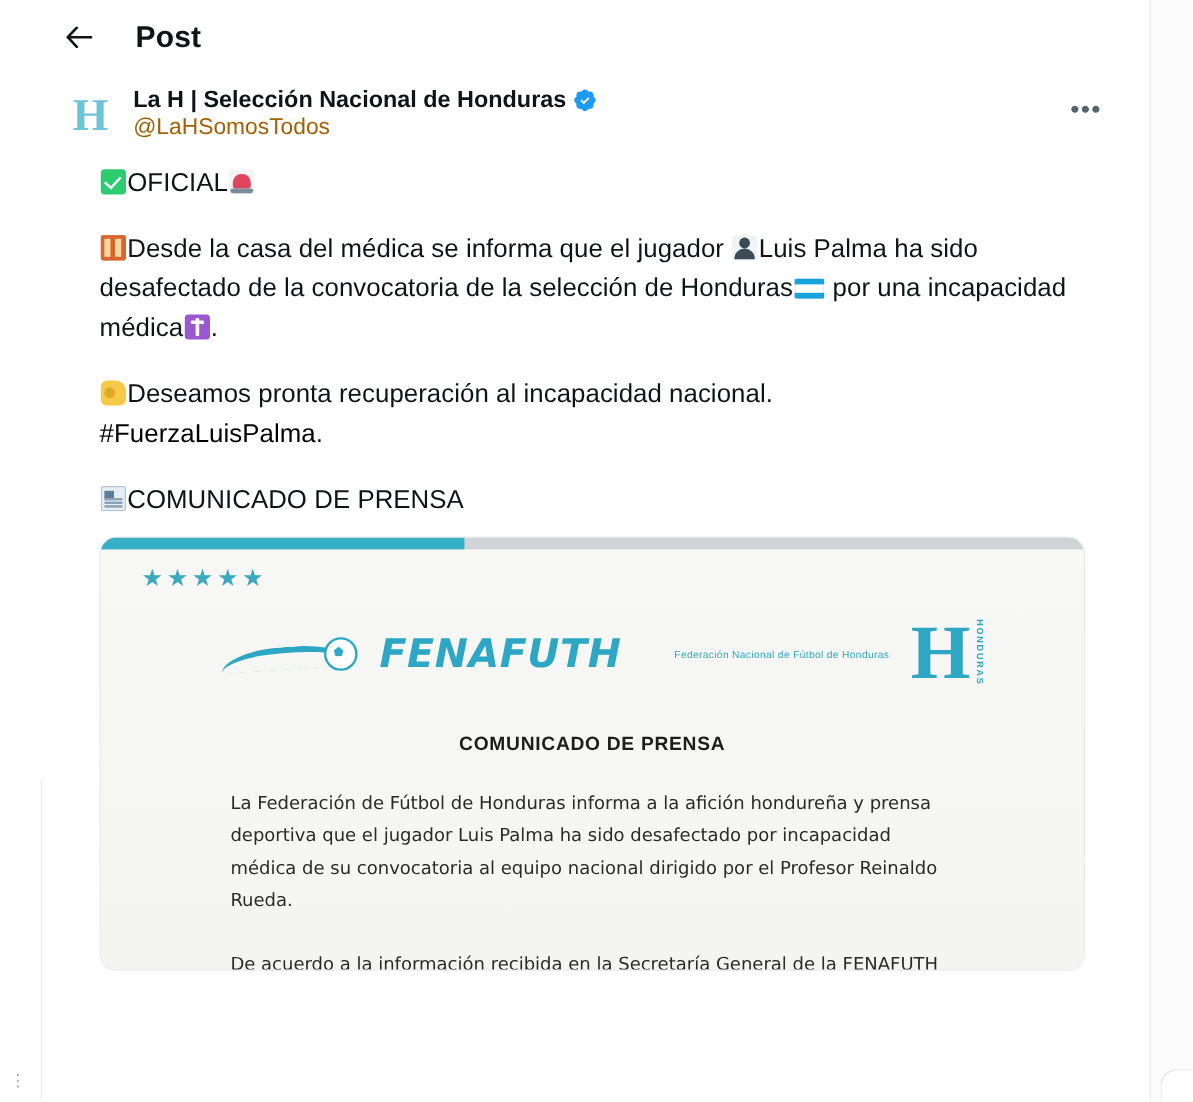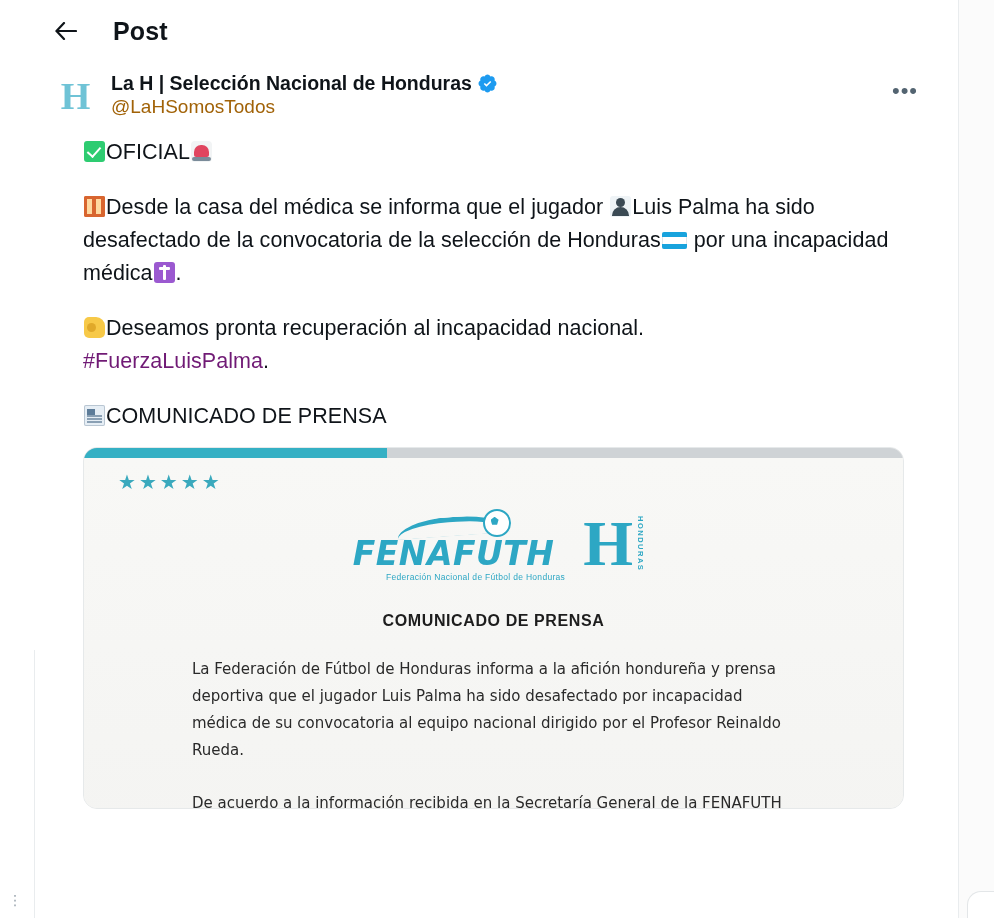--- a/index.html
+++ b/index.html
@@ -159,21 +159,21 @@
   
   .tweet-body {
     padding: 14px 40px 0 62px;
     font-size: 21.5px;
     line-height: 33px;
     color: #0f1419;
     letter-spacing: 0.05px;
   }
   .tweet-p { margin: 0 0 22px 0; }
   .tweet-p:last-child { margin-bottom: 0; }
-  .link { color: #701a75; }
+  .link { color: #000000; }
 
   
   .em {
     display: inline-block;
     vertical-align: -3px;
     width: 21px; height: 21px;
     border-radius: 3px;
     margin: 0 1px;
     position: relative;
   }
@@ -358,21 +358,21 @@
   .doc-logos {
     display: flex;
     align-items: center;
     justify-content: center;
     gap: 18px;
     margin-top: 6px;
     height: 92px;
   }
   .fenafuth {
     display: flex;
-    flex-direction: column;
+    flex-direction: row;
     align-items: center;
     line-height: 1;
   }
   .fenafuth-ball {
     width: 150px;
     height: 30px;
     position: relative;
   }
   .fenafuth-ball .swoosh {
     position: absolute;

